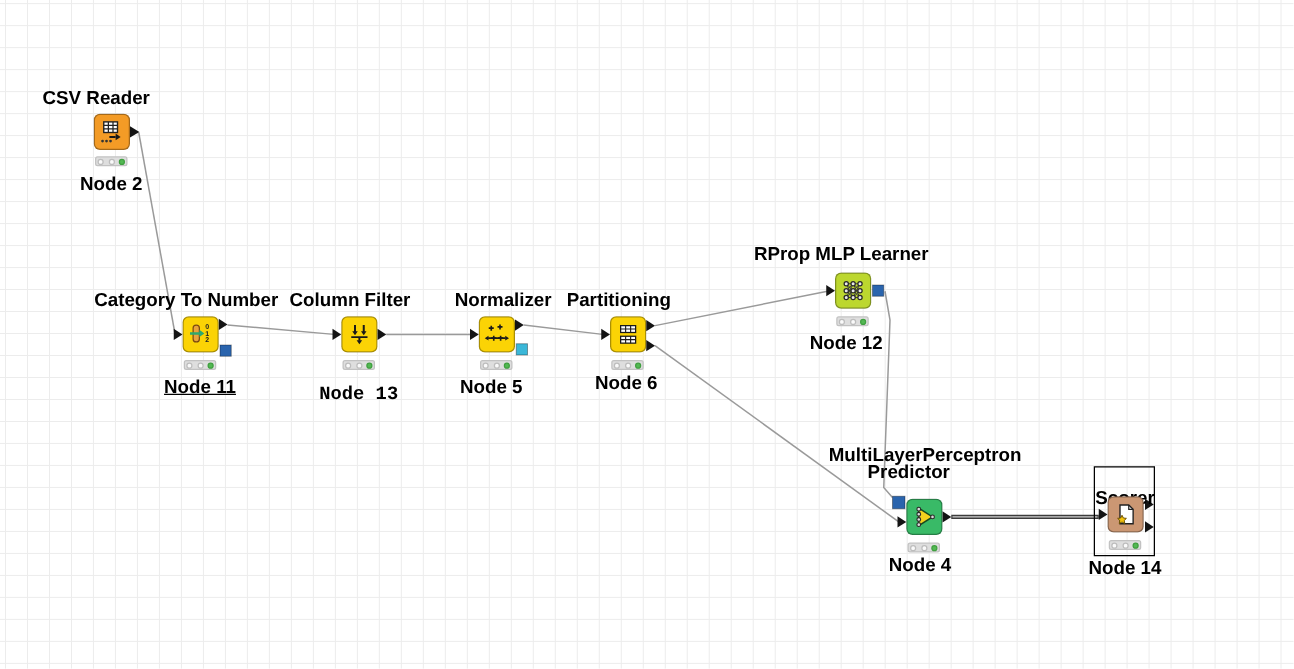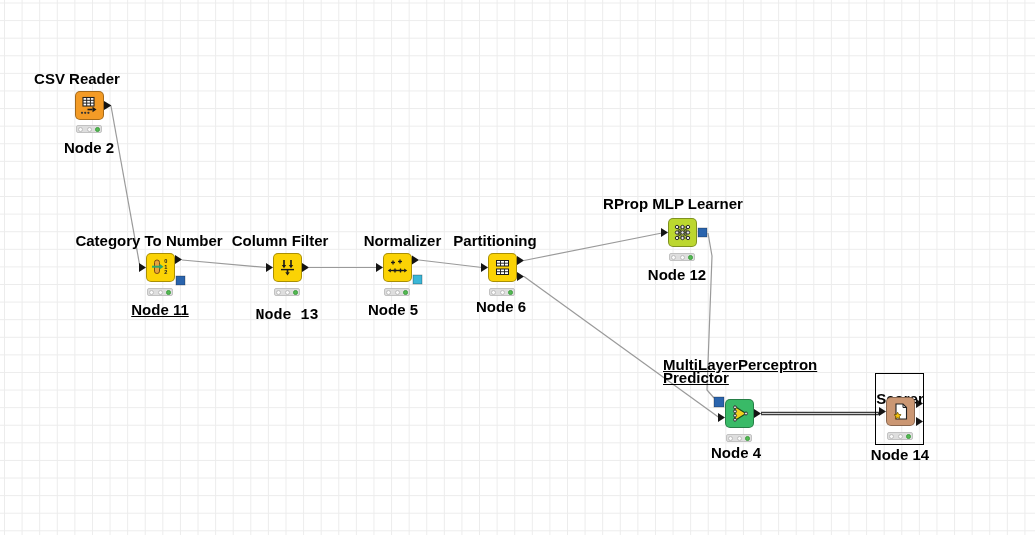--- a/index.html
+++ b/index.html
@@ -15,21 +15,21 @@
     background-position:4px 2.5px;
     font-family:"Liberation Sans",sans-serif;
   }
   #wires{position:absolute;left:0;top:0;width:1035px;height:535px;}
   .lbl,.nid{
     position:absolute;
     transform:translateX(-50%);
     font-size:15px;font-weight:bold;color:#000;
     white-space:nowrap;line-height:13px;
   }
-  .wrap{white-space:normal;text-align:left;width:128px;text-decoration:underline;}
+  .wrap{white-space:normal;text-align:center;width:128px;}
   .sq{
     position:absolute;width:29px;height:29px;border-radius:5px;
     border:1px solid rgba(0,0,0,.32);box-sizing:border-box;
     display:flex;align-items:center;justify-content:center;
   }
   .sq svg{display:block;}
   .tl{
     position:absolute;width:26px;height:8px;border-radius:2px;
     background:#dedede;border:1px solid #c2c2c2;box-sizing:border-box;
     display:flex;align-items:center;justify-content:space-between;

